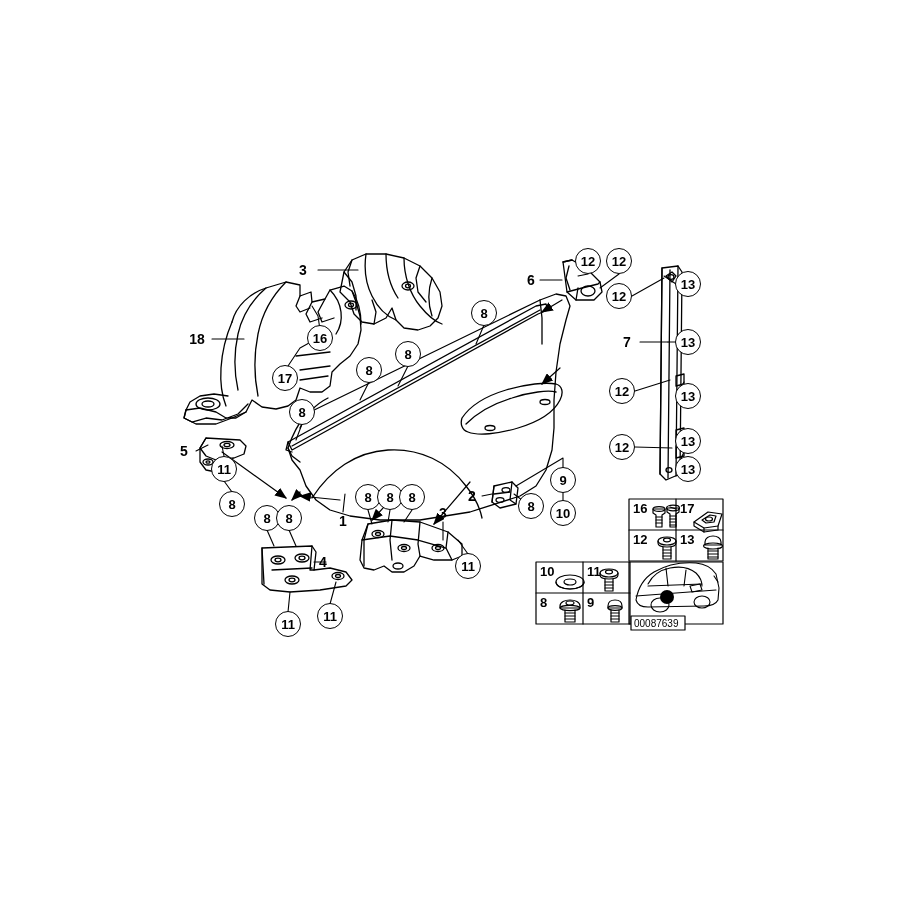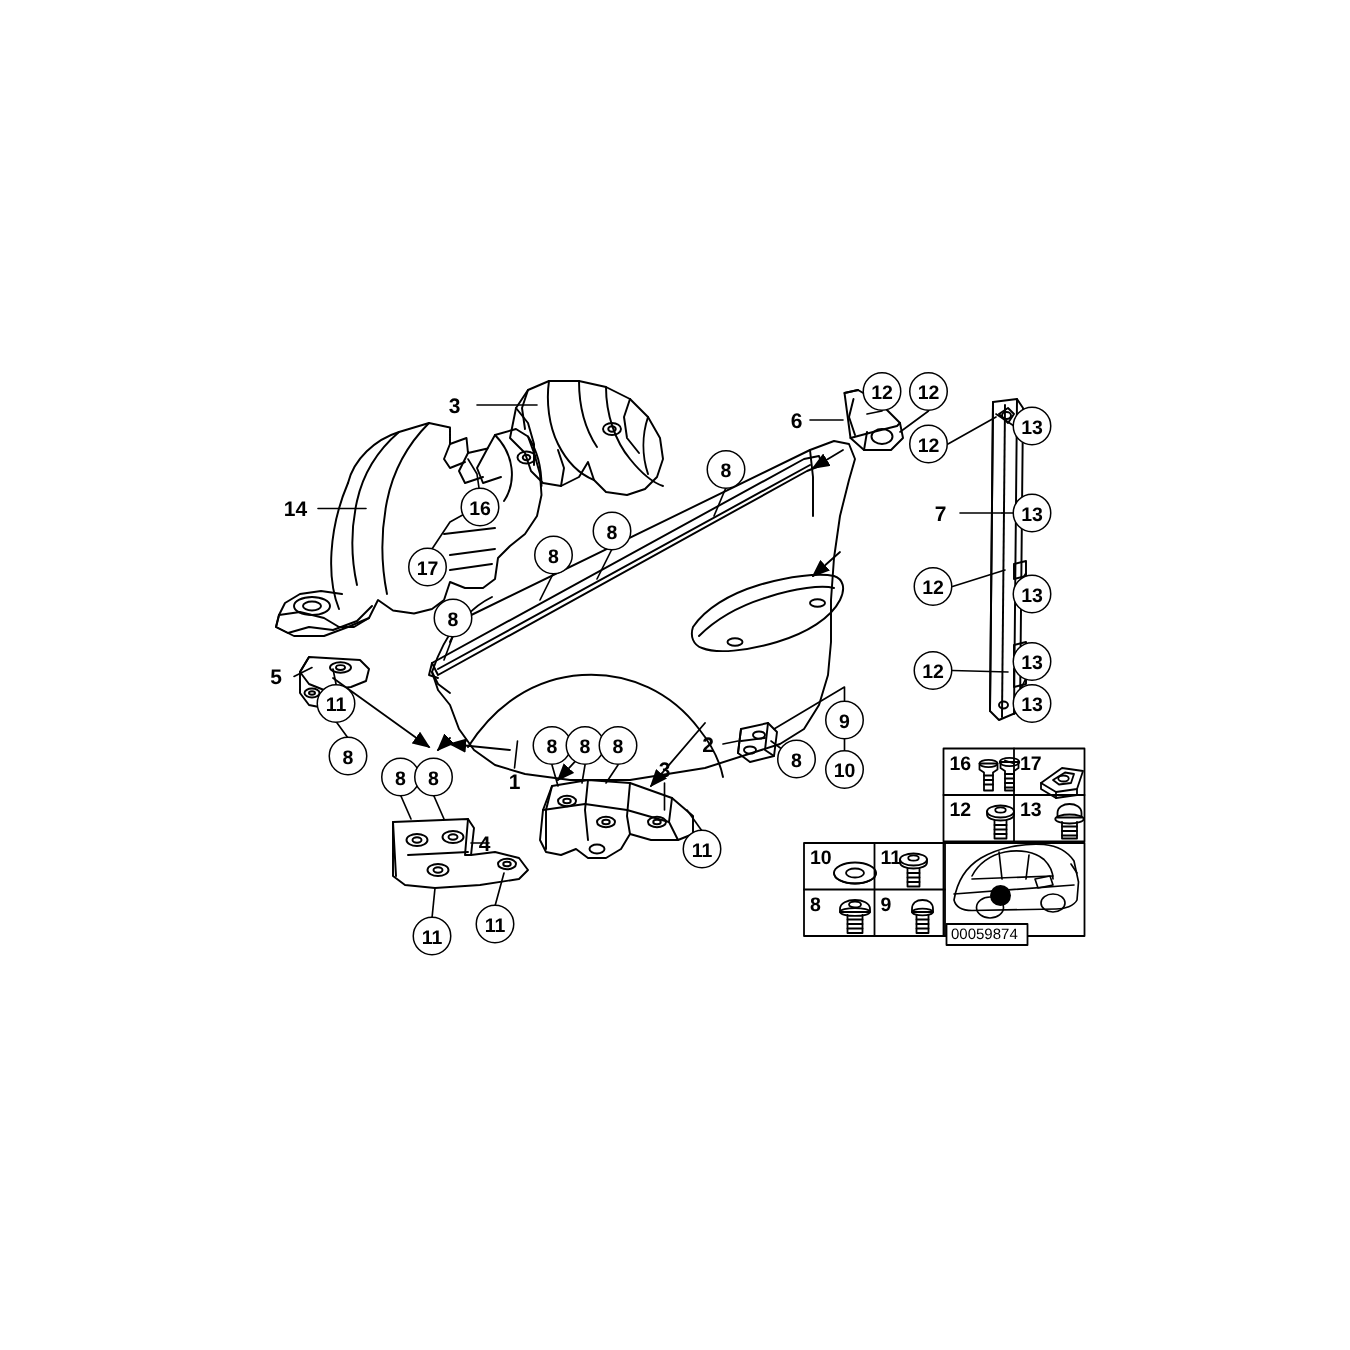--- a/index.html
+++ b/index.html
@@ -383,21 +383,21 @@
     </g>
   </svg>
 
   <div id="callout-layer">
       <div class="plainlabel" style="left: 295px; top: 262px; width: 16px; height: 16px;">3</div>
       <div class="plainlabel" style="left: 523px; top: 272px; width: 16px; height: 16px;">6</div>
       <div class="callout" style="left: 575px; top: 248px;">12</div>
       <div class="callout" style="left: 606px; top: 248px;">12</div>
       <div class="callout" style="left: 606px; top: 283px;">12</div>
       <div class="callout" style="left: 675px; top: 271px;">13</div>
-      <div class="plainlabel" style="left: 189px; top: 331px; width: 16px; height: 16px;">14</div>
+      <div class="plainlabel" style="left: 189px; top: 331px; width: 16px; height: 16px;">18</div>
       <div class="callout" style="left: 307px; top: 325px;">16</div>
       <div class="callout" style="left: 471px; top: 300px;">8</div>
       <div class="plainlabel" style="left: 619px; top: 334px; width: 16px; height: 16px;">7</div>
       <div class="callout" style="left: 675px; top: 329px;">13</div>
       <div class="callout" style="left: 395px; top: 341px;">8</div>
       <div class="callout" style="left: 272px; top: 365px;">17</div>
       <div class="callout" style="left: 356px; top: 357px;">8</div>
       <div class="callout" style="left: 609px; top: 378px;">12</div>
       <div class="callout" style="left: 675px; top: 383px;">13</div>
       <div class="callout" style="left: 289px; top: 399px;">8</div>
@@ -427,15 +427,15 @@
   <div class="legendnum" style="left:633px;top:502px;">16</div>
   <div class="legendnum" style="left:680px;top:502px;">17</div>
   <div class="legendnum" style="left:633px;top:533px;">12</div>
   <div class="legendnum" style="left:680px;top:533px;">13</div>
 
   <div class="legendnum" style="left:540px;top:565px;">10</div>
   <div class="legendnum" style="left:587px;top:565px;">11</div>
   <div class="legendnum" style="left:540px;top:596px;">8</div>
   <div class="legendnum" style="left:587px;top:596px;">9</div>
 
-  <div class="partnum" style="left:634px;top:619px;">00059874</div>
+  <div class="partnum" style="left:634px;top:619px;">00087639</div>
 
 </div>
 
 </body></html>

